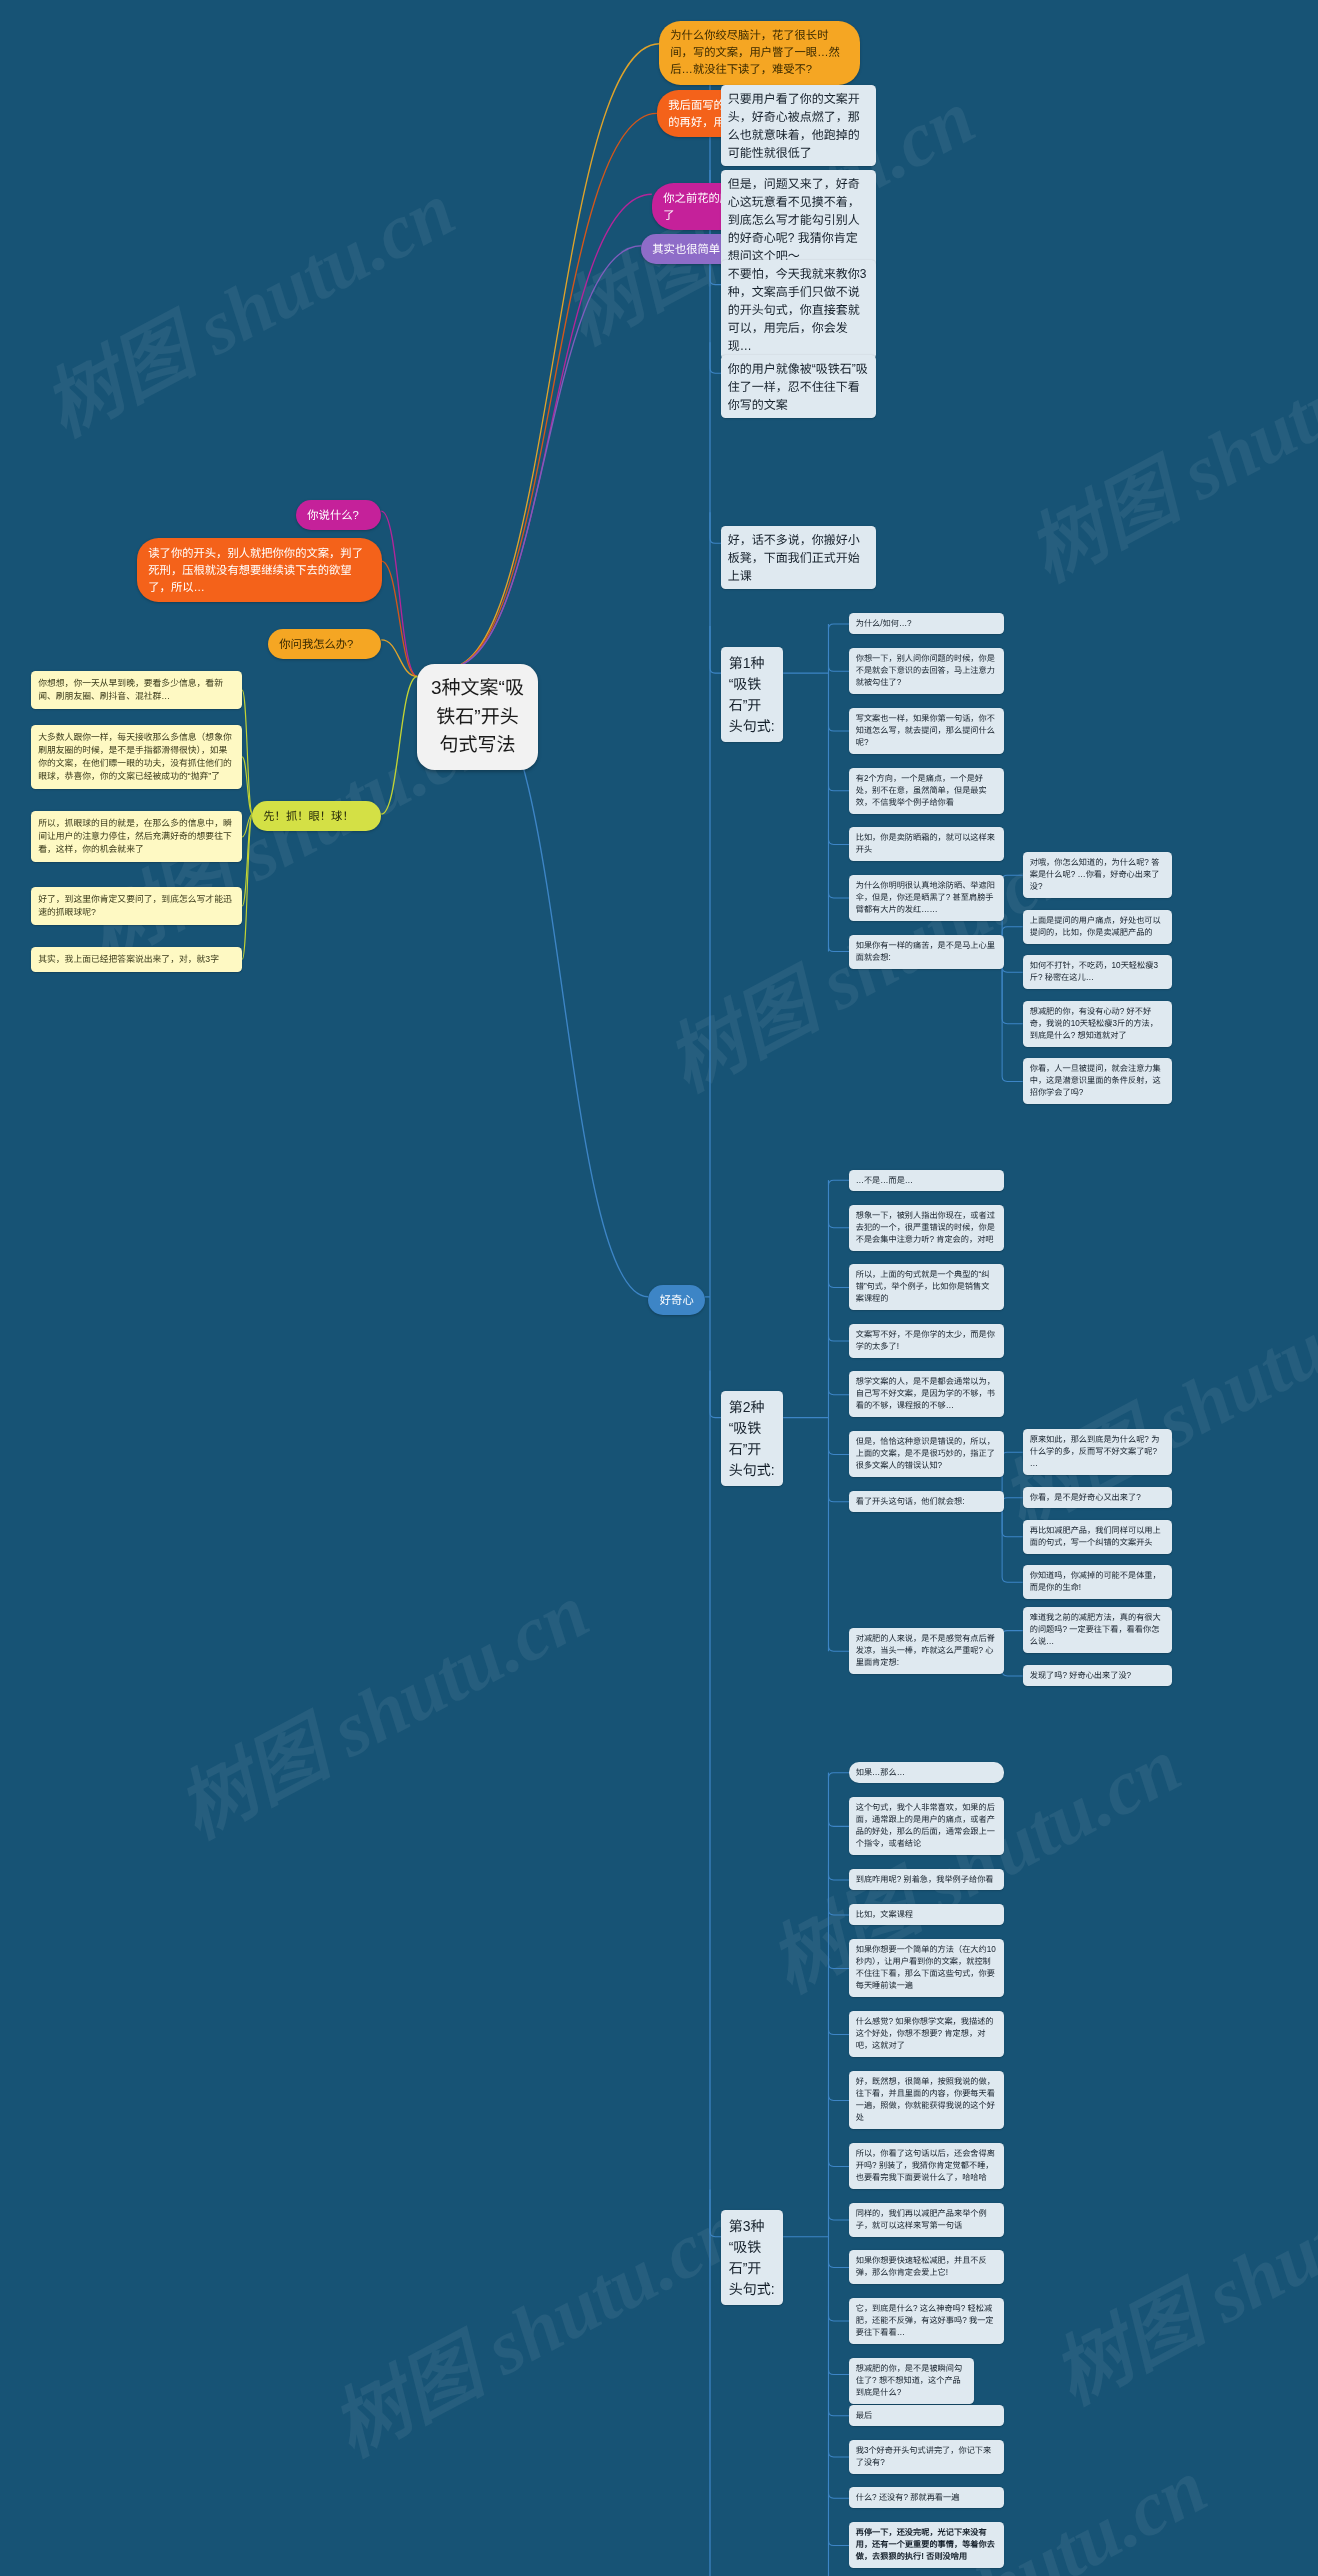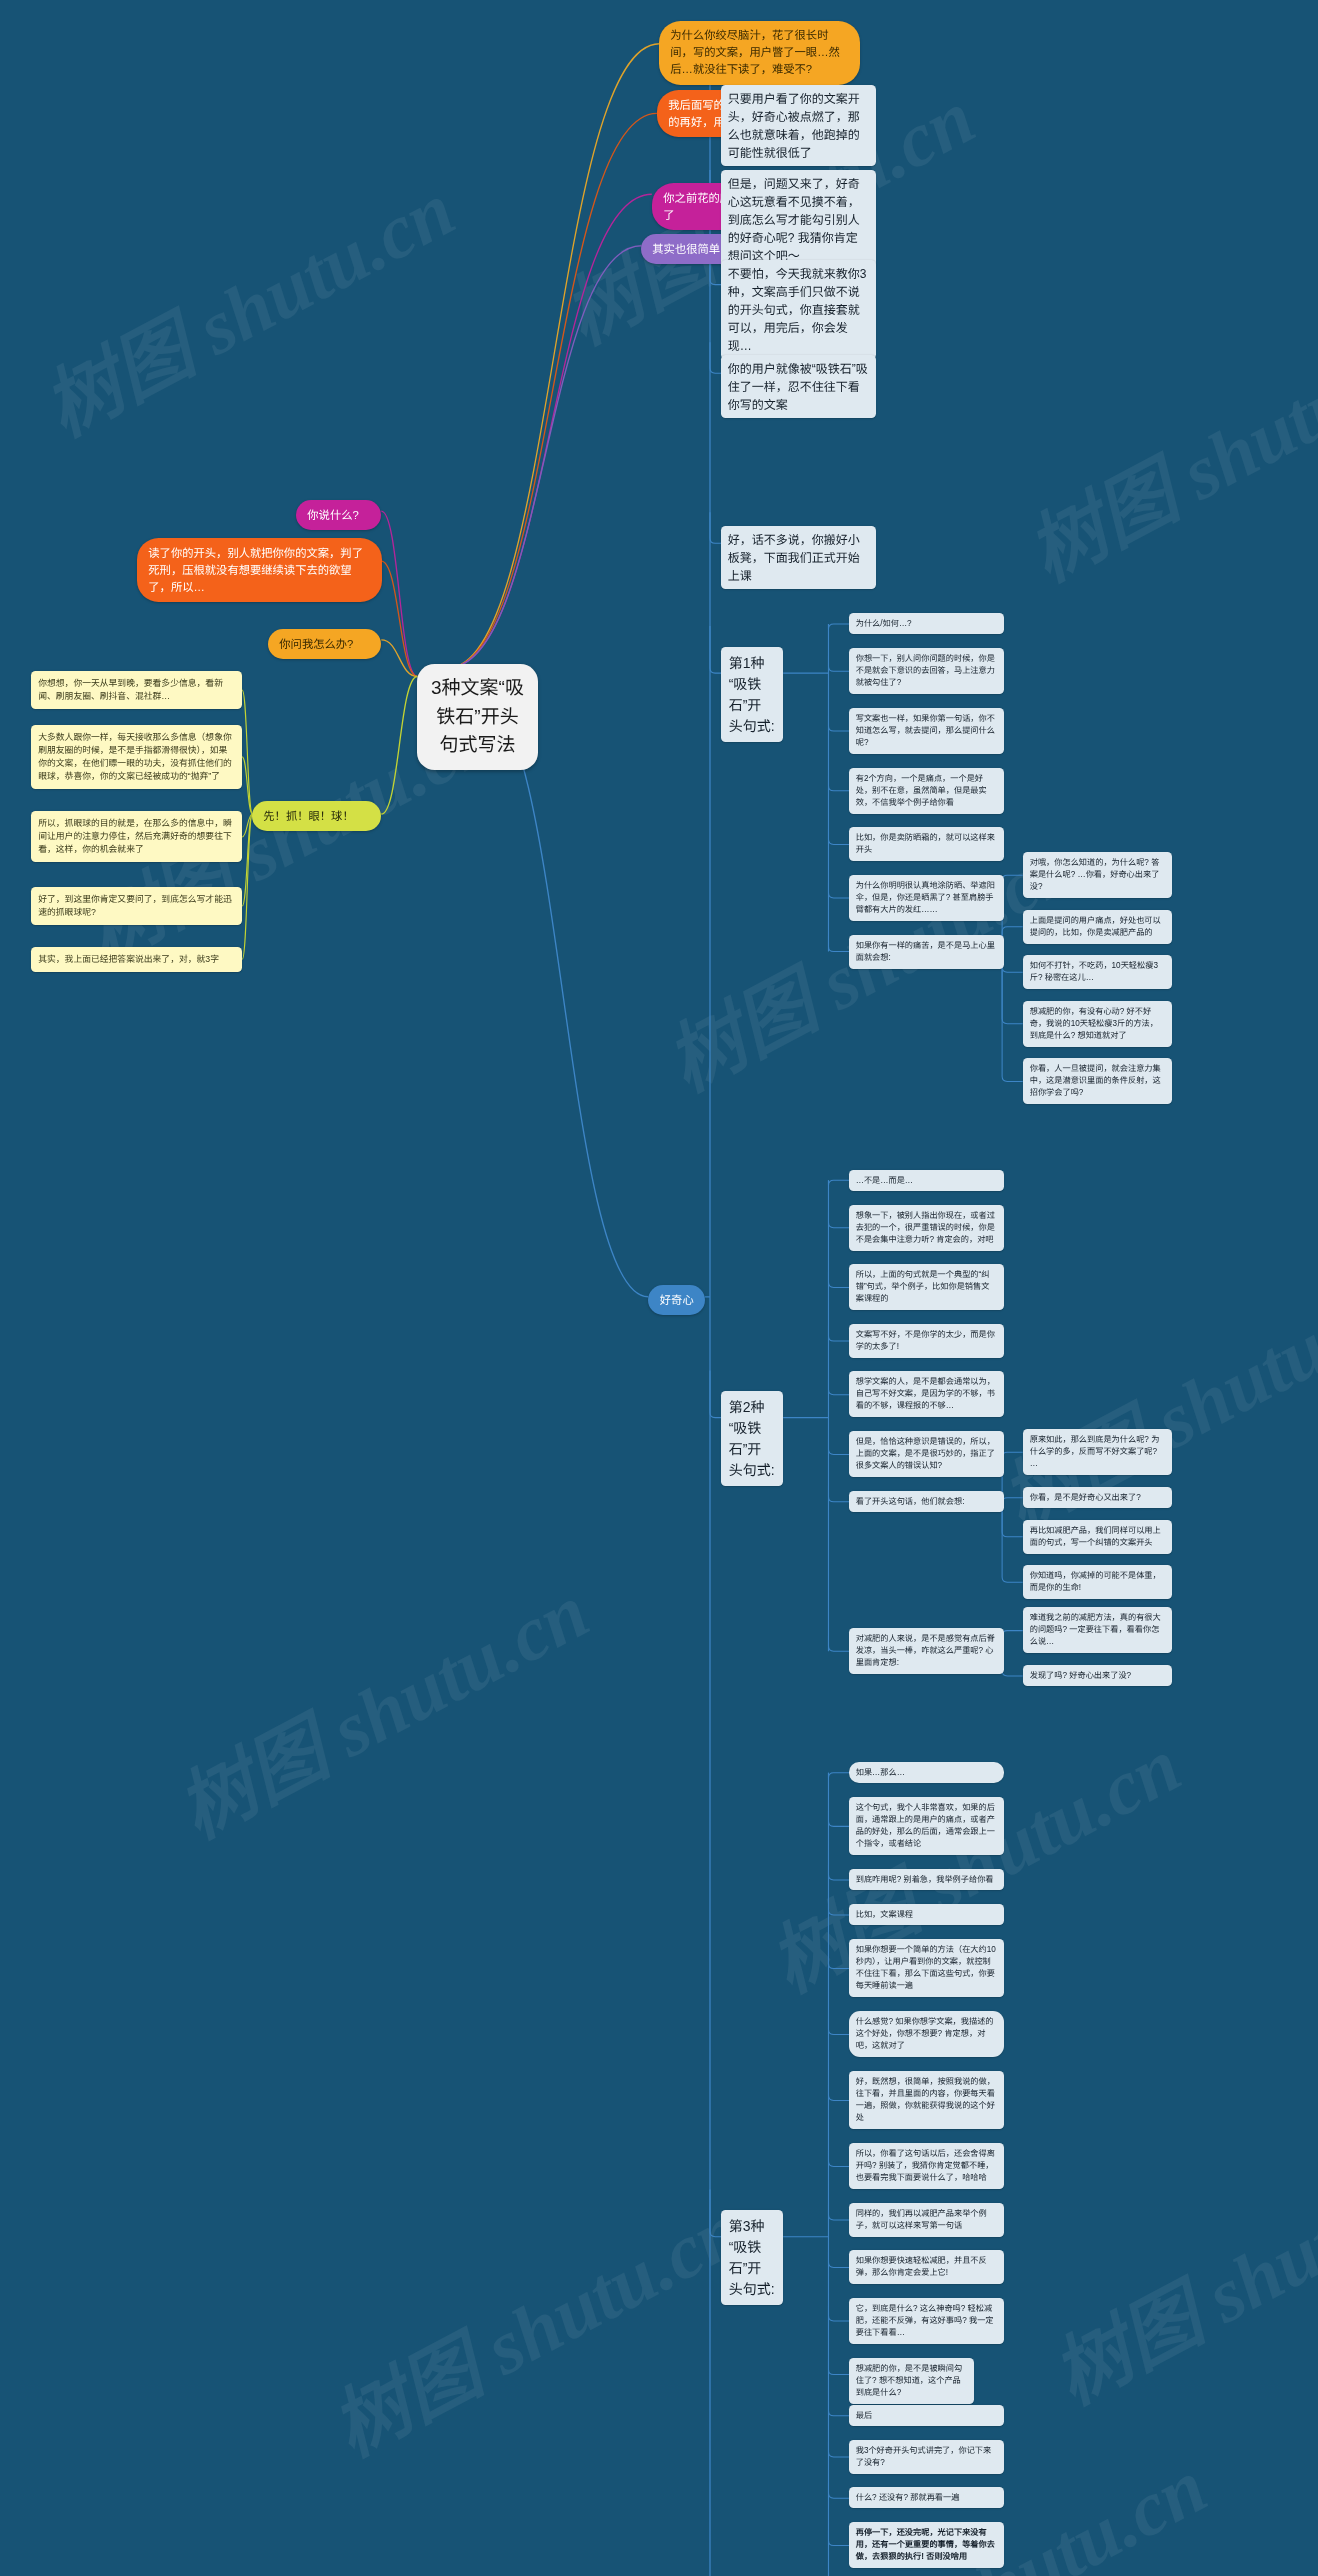--- a/index.html
+++ b/index.html
@@ -189,21 +189,21 @@
       <div class="node lb" style="left: 1023px; top: 1565px; width: 149px;">你知道吗，你减掉的可能不是体重，而是你的生命!</div>
       <div class="node lb" style="left: 849px; top: 1628px; width: 155px;">对减肥的人来说，是不是感觉有点后脊发凉，当头一棒，咋就这么严重呢? 心里面肯定想:</div>
       <div class="node lb" style="left: 1023px; top: 1607px; width: 149px;">难道我之前的减肥方法，真的有很大的问题吗? 一定要往下看，看看你怎么说…</div>
       <div class="node lb" style="left: 1023px; top: 1665px; width: 149px;">发现了吗? 好奇心出来了没?</div>
       <div class="node lb sec" style="left: 721px; top: 2210px; width: 62px;">第3种“吸铁石”开头句式:</div>
       <div class="node lb" style="left: 849px; top: 1762px; width: 155px; border-radius: 10px;">如果…那么…</div>
       <div class="node lb" style="left: 849px; top: 1797px; width: 155px;">这个句式，我个人非常喜欢，如果的后面，通常跟上的是用户的痛点，或者产品的好处，那么的后面，通常会跟上一个指令，或者结论</div>
       <div class="node lb" style="left: 849px; top: 1869px; width: 155px;">到底咋用呢? 别着急，我举例子给你看</div>
       <div class="node lb" style="left: 849px; top: 1904px; width: 155px;">比如，文案课程</div>
       <div class="node lb" style="left: 849px; top: 1939px; width: 155px;">如果你想要一个简单的方法（在大约10秒内），让用户看到你的文案，就控制不住往下看，那么下面这些句式，你要每天睡前读一遍</div>
-      <div class="node lb" style="left: 849px; top: 2011px; width: 155px; border-radius: 11px;">什么感觉? 如果你想学文案，我描述的这个好处，你想不想要? 肯定想，对吧，这就对了</div>
+      <div class="node lb" style="left: 849px; top: 2011px; width: 155px;">什么感觉? 如果你想学文案，我描述的这个好处，你想不想要? 肯定想，对吧，这就对了</div>
       <div class="node lb" style="left: 849px; top: 2071px; width: 155px;">好，既然想，很简单，按照我说的做，往下看，并且里面的内容，你要每天看一遍，照做，你就能获得我说的这个好处</div>
       <div class="node lb" style="left: 849px; top: 2143px; width: 155px;">所以，你看了这句话以后，还会舍得离开吗? 别装了，我猜你肯定觉都不睡，也要看完我下面要说什么了，哈哈哈</div>
       <div class="node lb" style="left: 849px; top: 2203px; width: 155px;">同样的，我们再以减肥产品来举个例子，就可以这样来写第一句话</div>
       <div class="node lb" style="left: 849px; top: 2250px; width: 155px;">如果你想要快速轻松减肥，并且不反弹，那么你肯定会爱上它!</div>
       <div class="node lb" style="left: 849px; top: 2298px; width: 155px;">它，到底是什么? 这么神奇吗? 轻松减肥，还能不反弹，有这好事吗? 我一定要往下看看…</div>
       <div class="node lb" style="left: 849px; top: 2358px; width: 125px;">想减肥的你，是不是被瞬间勾住了? 想不想知道，这个产品到底是什么?</div>
       <div class="node lb" style="left: 849px; top: 2405px; width: 155px;">最后</div>
       <div class="node lb" style="left: 849px; top: 2440px; width: 155px;">我3个好奇开头句式讲完了，你记下来了没有?</div>
       <div class="node lb" style="left: 849px; top: 2487px; width: 155px;">什么? 还没有? 那就再看一遍</div>
       <div class="node lb" style="left: 849px; top: 2522px; width: 155px; font-weight: bold;">再停一下，还没完呢，光记下来没有用，还有一个更重要的事情，等着你去做，去狠狠的执行! 否则没啥用</div>

